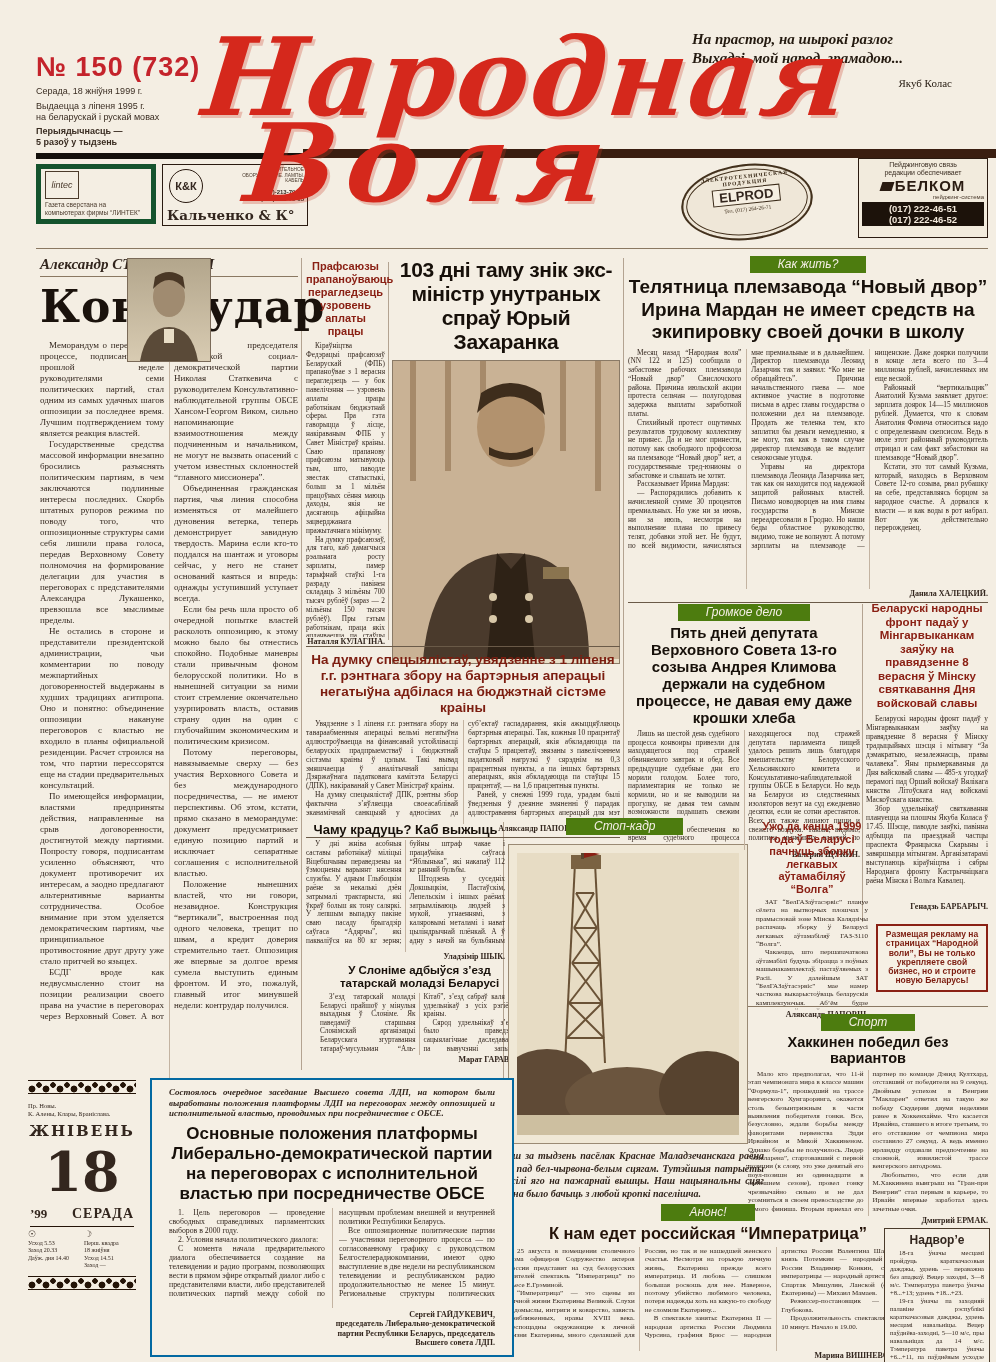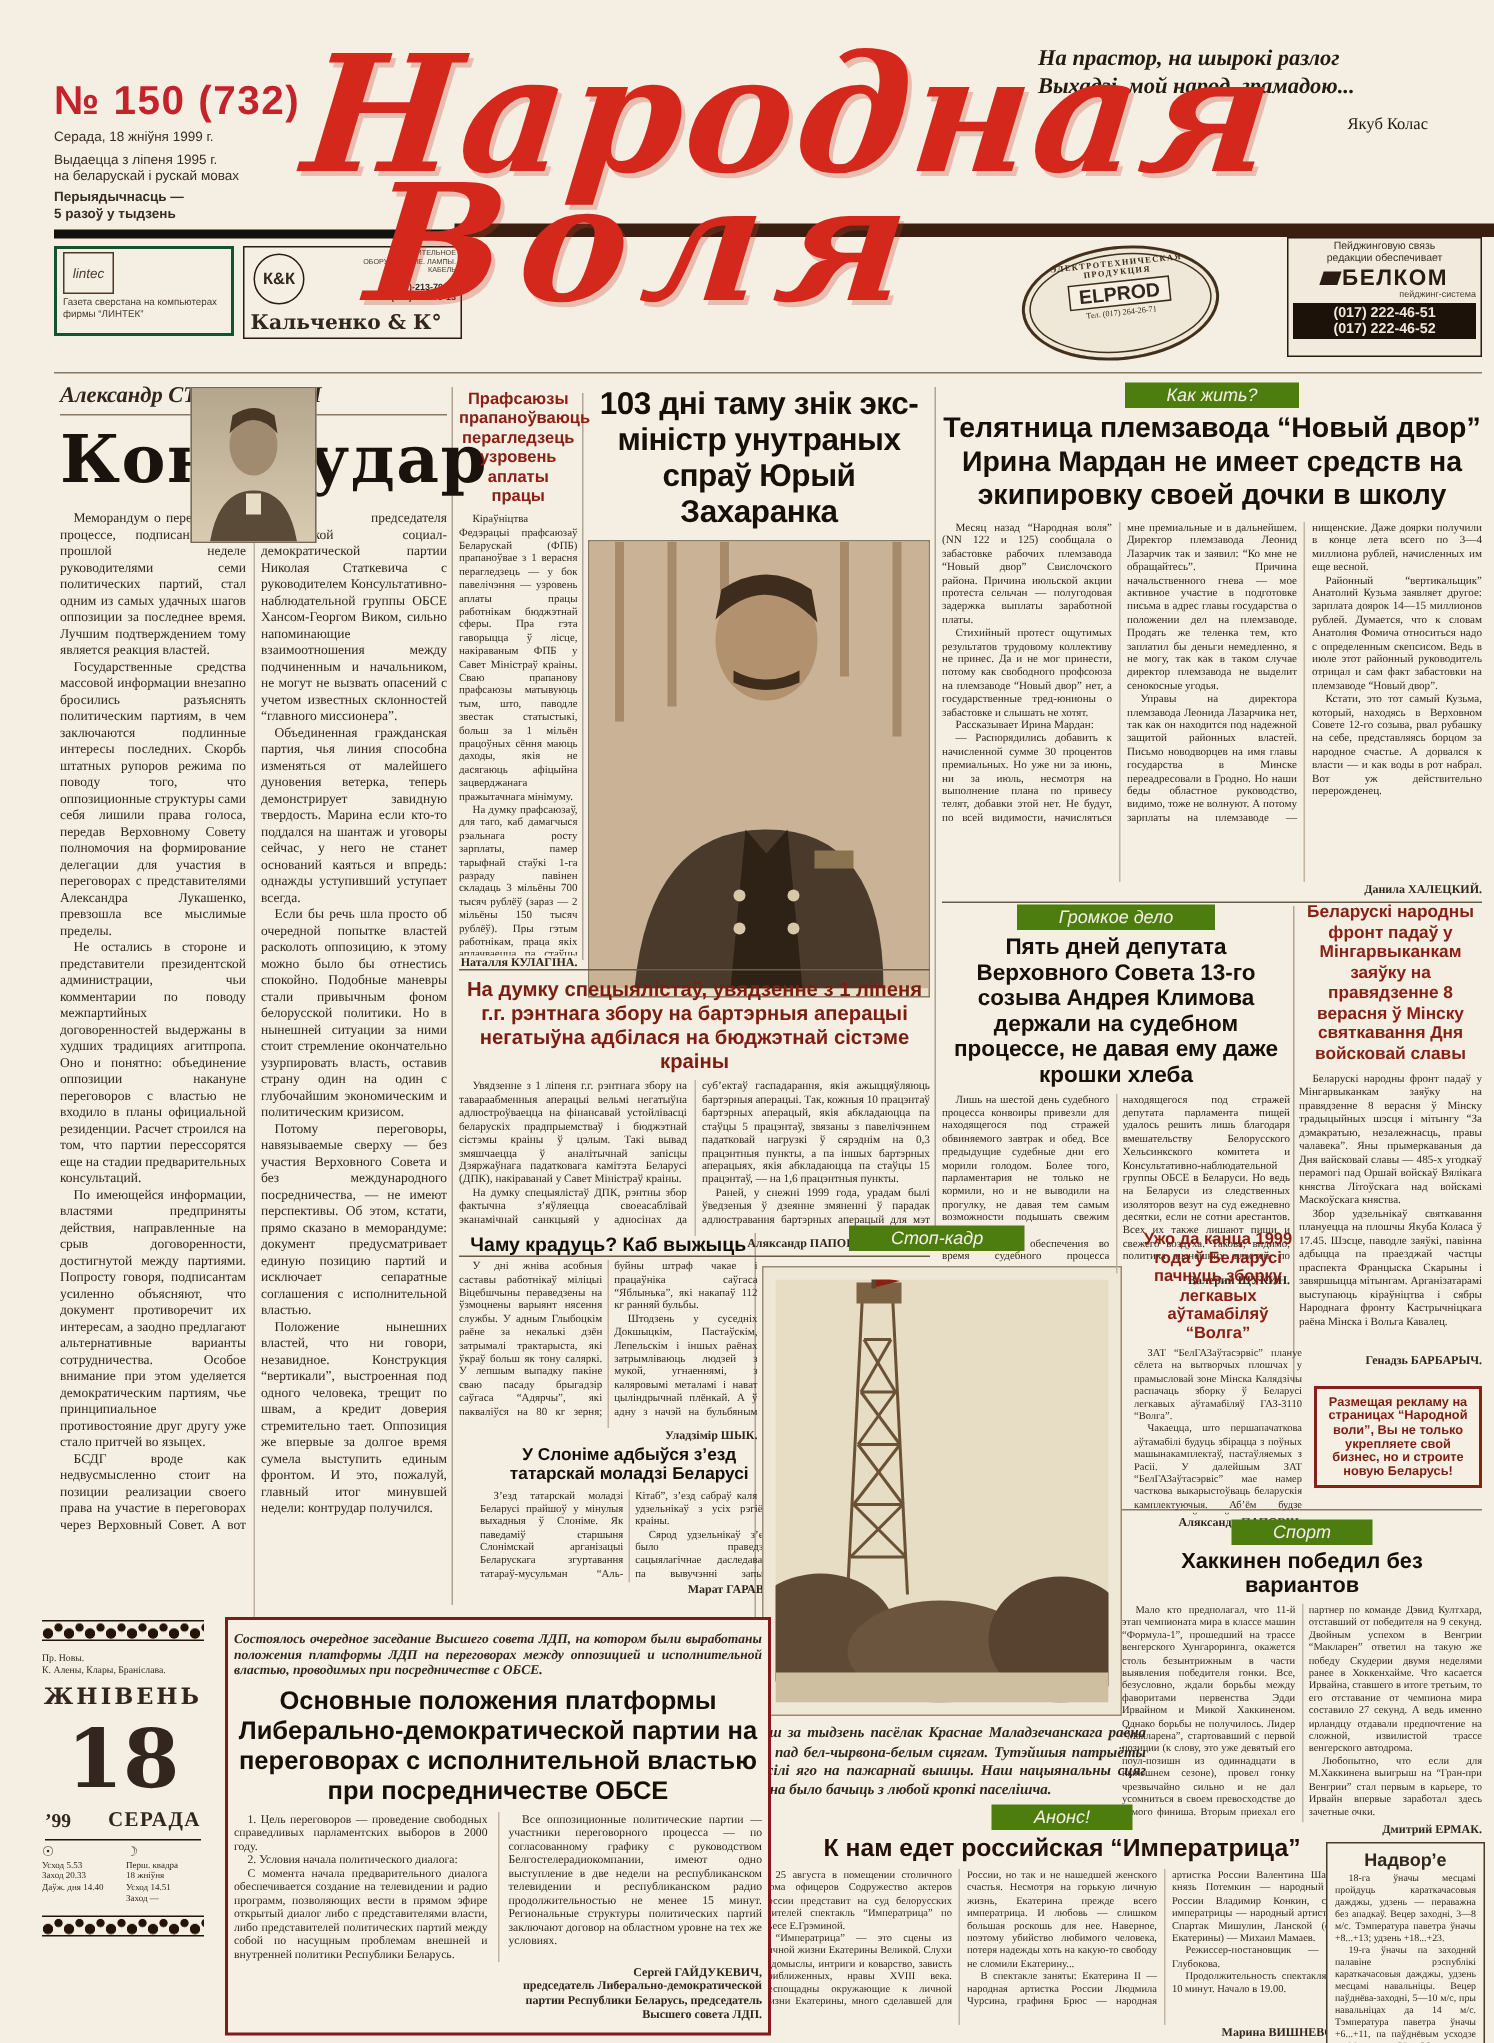--- a/index.html
+++ b/index.html
@@ -13,21 +13,21 @@
   .issue-block{position:absolute;left:36px;top:52px;width:272px;font-family:"Liberation Sans",sans-serif;}
   .issue{font-size:27px;font-weight:bold;color:#c4232b;letter-spacing:1px;}
   .mast-line{font-size:9px;color:#3a2d22;margin-top:3px;line-height:11px;}
   .mast-line.b{font-weight:bold;}
   .price-row{display:flex;margin-top:3px;}
   .price-label{font-weight:bold;font-size:10px;margin-right:4px;}
   .price-lines{font-size:6.5px;line-height:7.5px;color:#4a3a2c;}
   .price-lines .big{font-size:12px;line-height:13px;font-weight:bold;color:#3a2d22;}
   .mast-bar{margin-top:5px;width:272px;height:6px;background:#14100c;}
   .logo-row{display:flex;gap:6px;margin-top:5px;}
-  .lintec-box{width:120px;height:60px;border:2px solid #14532d;padding:2px 4px;font-size:6.5px;line-height:7.5px;color:#4a3a2c;}
+  .lintec-box{width:120px;height:60px;border:5px solid #14532d;padding:2px 4px;font-size:6.5px;line-height:7.5px;color:#4a3a2c;}
   .lintec-logo{width:34px;height:28px;border:1px solid #4a3a2a;font-size:9px;font-style:italic;text-align:center;line-height:26px;margin-bottom:2px;}
   .kk-box{width:146px;height:62px;border:1.5px solid #2a1a10;padding:2px 4px;position:relative;}
   .kk-circle{position:absolute;left:6px;top:4px;width:34px;height:34px;border:1.5px solid #2a1a10;border-radius:50%;text-align:center;font-weight:bold;font-size:11px;line-height:32px;}
   .kk-tiny{position:absolute;right:3px;top:2px;width:64px;font-size:4.8px;line-height:5.5px;text-align:right;color:#4a3a2c;}
   .kk-phones{position:absolute;right:3px;top:24px;width:70px;font-size:6px;line-height:7px;text-align:right;font-weight:bold;}
   .kk-name{position:absolute;left:4px;bottom:2px;font-weight:bold;font-size:13.5px;font-family:"DejaVu Serif",serif;}
   .nameplate{position:absolute;left:188px;top:14px;width:760px;height:230px;z-index:3;pointer-events:none;}
   .np1,.np2{position:absolute;font-family:"DejaVu Serif",serif;font-style:italic;font-weight:bold;color:#d5281c;text-shadow:3px 3px 0 rgba(200,60,40,.28);}
   .np1{left:16px;top:0;font-size:108px;letter-spacing:2px;transform:skewX(-6deg);}
   .np2{left:58px;top:86px;font-size:108px;letter-spacing:10px;transform:skewX(-6deg);}
@@ -128,21 +128,21 @@
   #calendar .month{font-family:"DejaVu Serif",serif;font-weight:bold;font-size:15px;letter-spacing:2px;text-align:center;}
   #calendar .day{font-family:"DejaVu Serif",serif;font-weight:bold;font-size:54px;line-height:64px;text-align:center;}
   #calendar .wk-row{display:flex;justify-content:space-between;font-weight:bold;margin:2px 2px 4px;border-bottom:1px solid #241408;padding-bottom:4px;}
   #calendar .yr{font-size:13px;}
   #calendar .wk{font-size:14px;letter-spacing:1px;}
   #calendar .astro{display:flex;gap:4px;font-size:6px;line-height:7.5px;margin-bottom:6px;}
   #calendar .astro .col{width:50%;}
   #calendar .astro .ic{font-size:9px;}
   #calendar .astro p{margin:0;}
   
-  #ldp{left:150px;top:1078px;width:364px;border:2px solid #7f1d1d;padding:7px 4px;background:#f5efe4;}
+  #ldp{left:150px;top:1078px;width:364px;border:2px solid #0369a1;padding:7px 17px;background:#f5efe4;}
   #ldp .intro{font-style:italic;font-weight:bold;font-size:9px;line-height:10.5px;text-align:justify;}
   #ldp .t{font-size:17px;line-height:20px;margin:5px 0 4px;}
   #ldp .body-text{height:100px;column-count:2;column-gap:14px;column-rule:1px solid #c3b3a1;font-size:7.8px;line-height:9px;}
   #ldp .sign{font-size:8px;line-height:9.5px;margin-top:2px;}
 </style>
 </head>
 <body>
 
 <div class="page">
 

